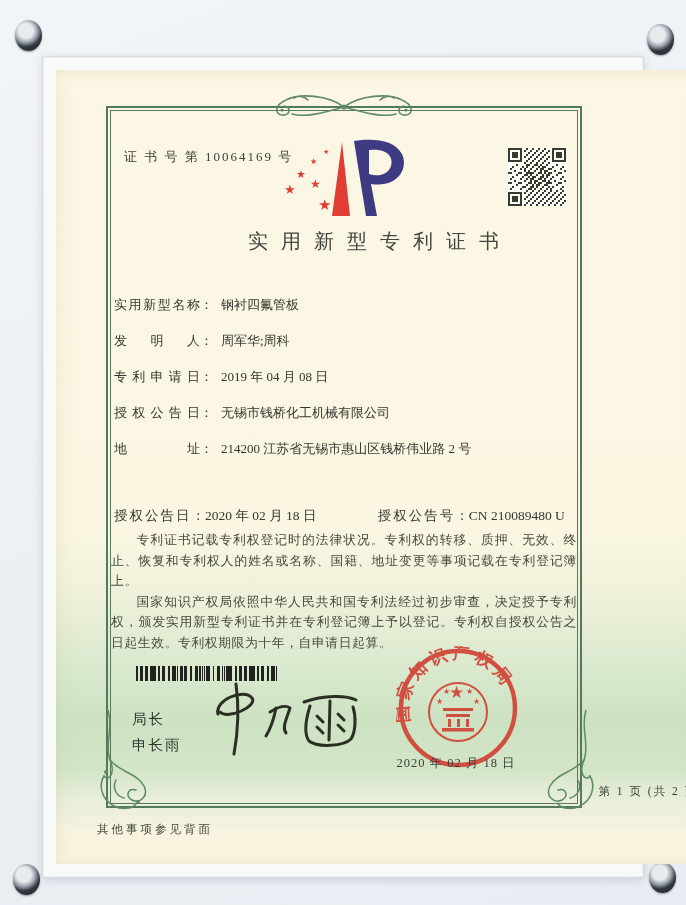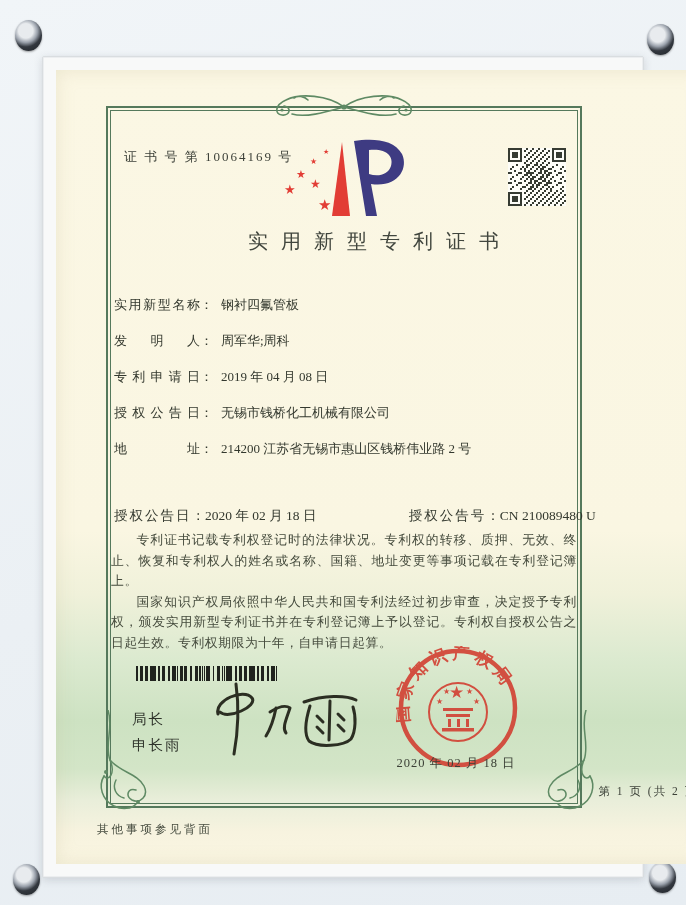--- a/index.html
+++ b/index.html
@@ -45,21 +45,21 @@
     position:absolute; left:0; top:158px; width:100%; text-align:center;
     font-size:20px; letter-spacing:13px; color:#41463e; font-weight:500;
   }
   .fields { position:absolute; left:58px; top:226px; width:470px; font-size:13px; color:#33382e; }
   .frow { height:36px; white-space:nowrap; }
   .flabel {
     display:inline-block; width:86px; text-align:justify; text-align-last:justify; vertical-align:top;
   }
   .fcolon { display:inline-block; margin-right:8px; }
   .grant-row { position:absolute; left:58px; top:437px; width:470px; font-size:13.5px; color:#33382e; white-space:nowrap; }
-  .grant-row .g2 { margin-left:89px; }
+  .grant-row .g2 { margin-left:58px; }
   .glabel { letter-spacing:2px; }
   .body-text {
     position:absolute; left:55px; top:460px; width:466px;
     font-size:12.8px; line-height:20.5px; letter-spacing:.6px;
     color:#454b3d; text-align:justify;
   }
   .body-text p { text-indent:2em; }
   .barcode {
     position:absolute; left:80px; top:596px; width:143px; height:15px;
     background:

